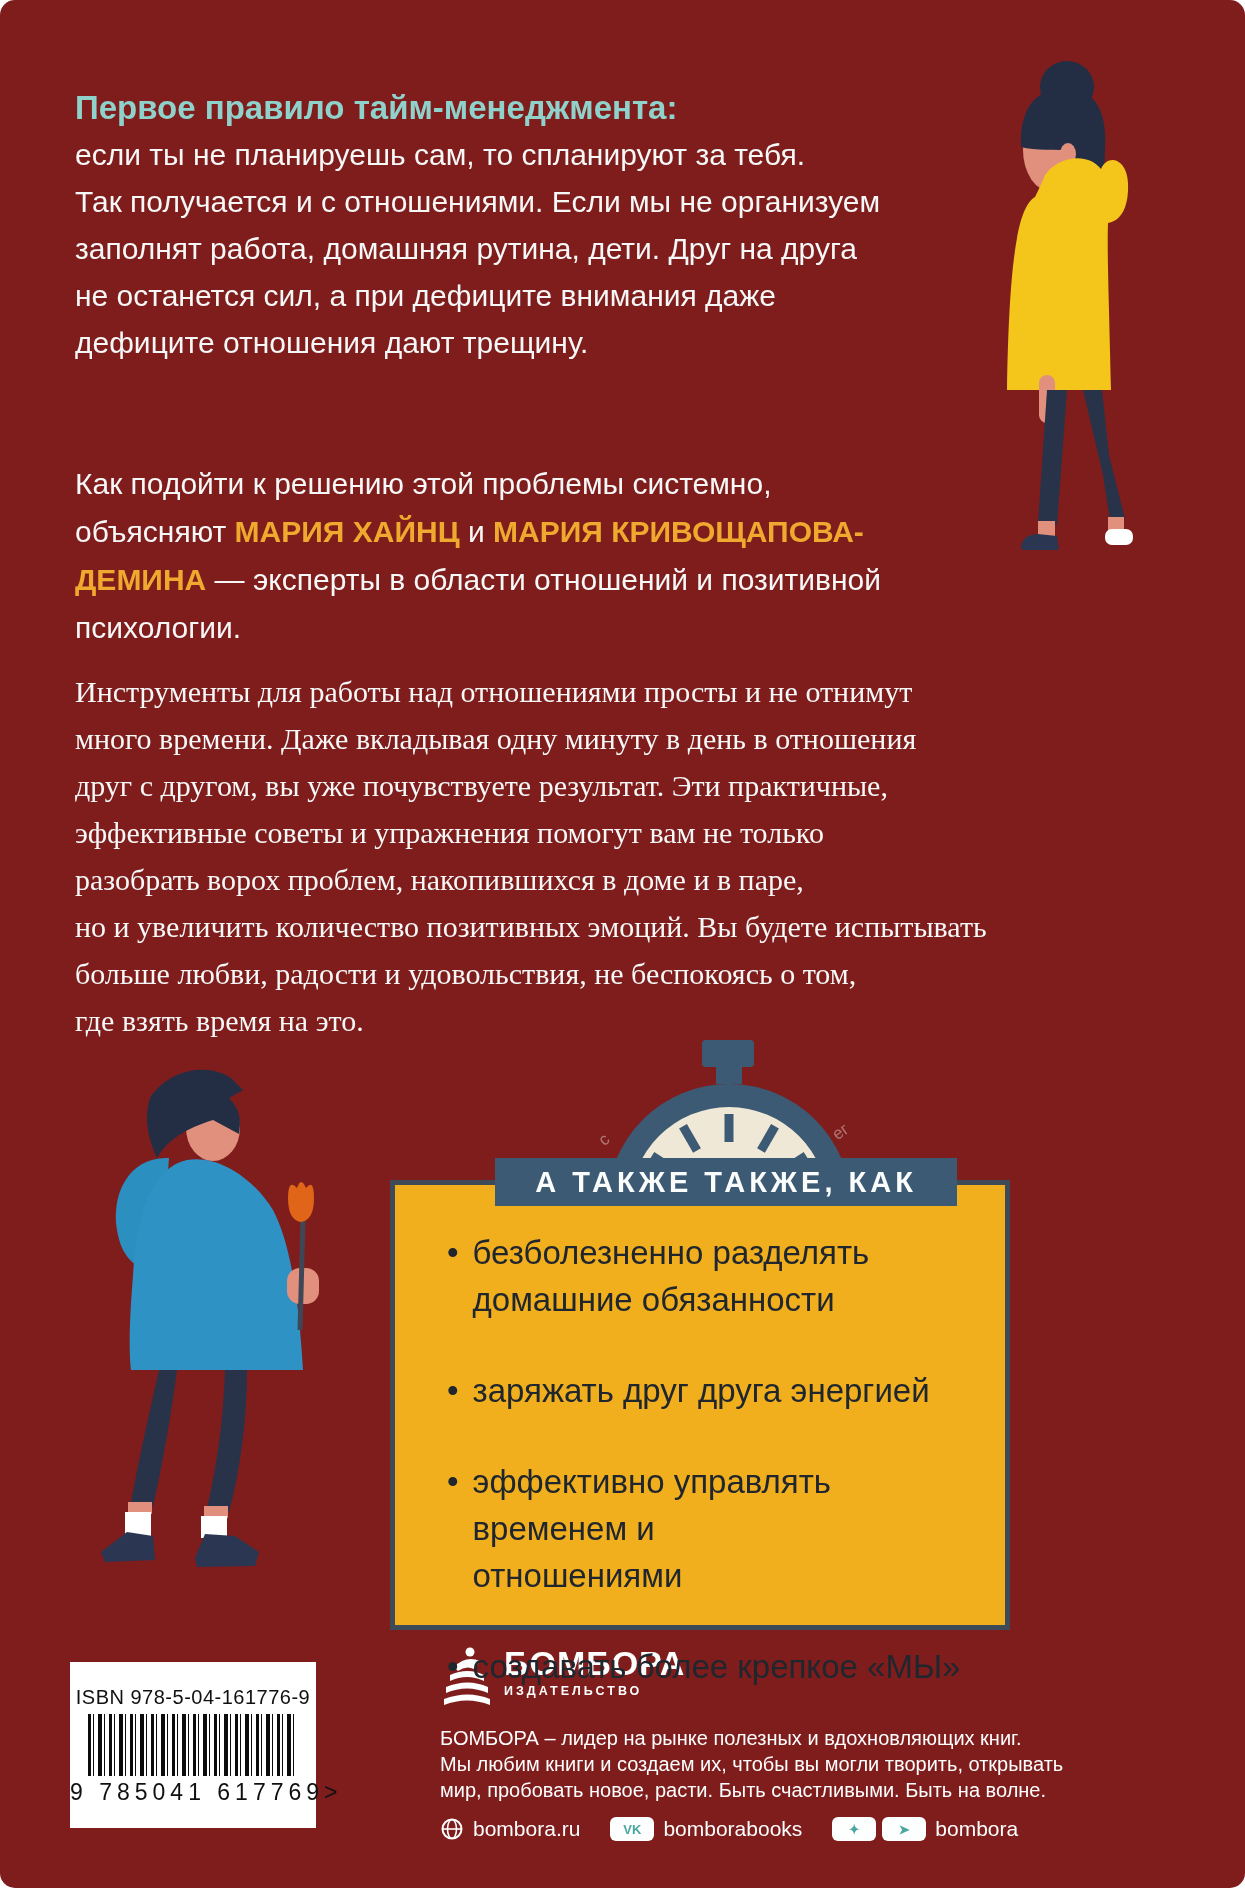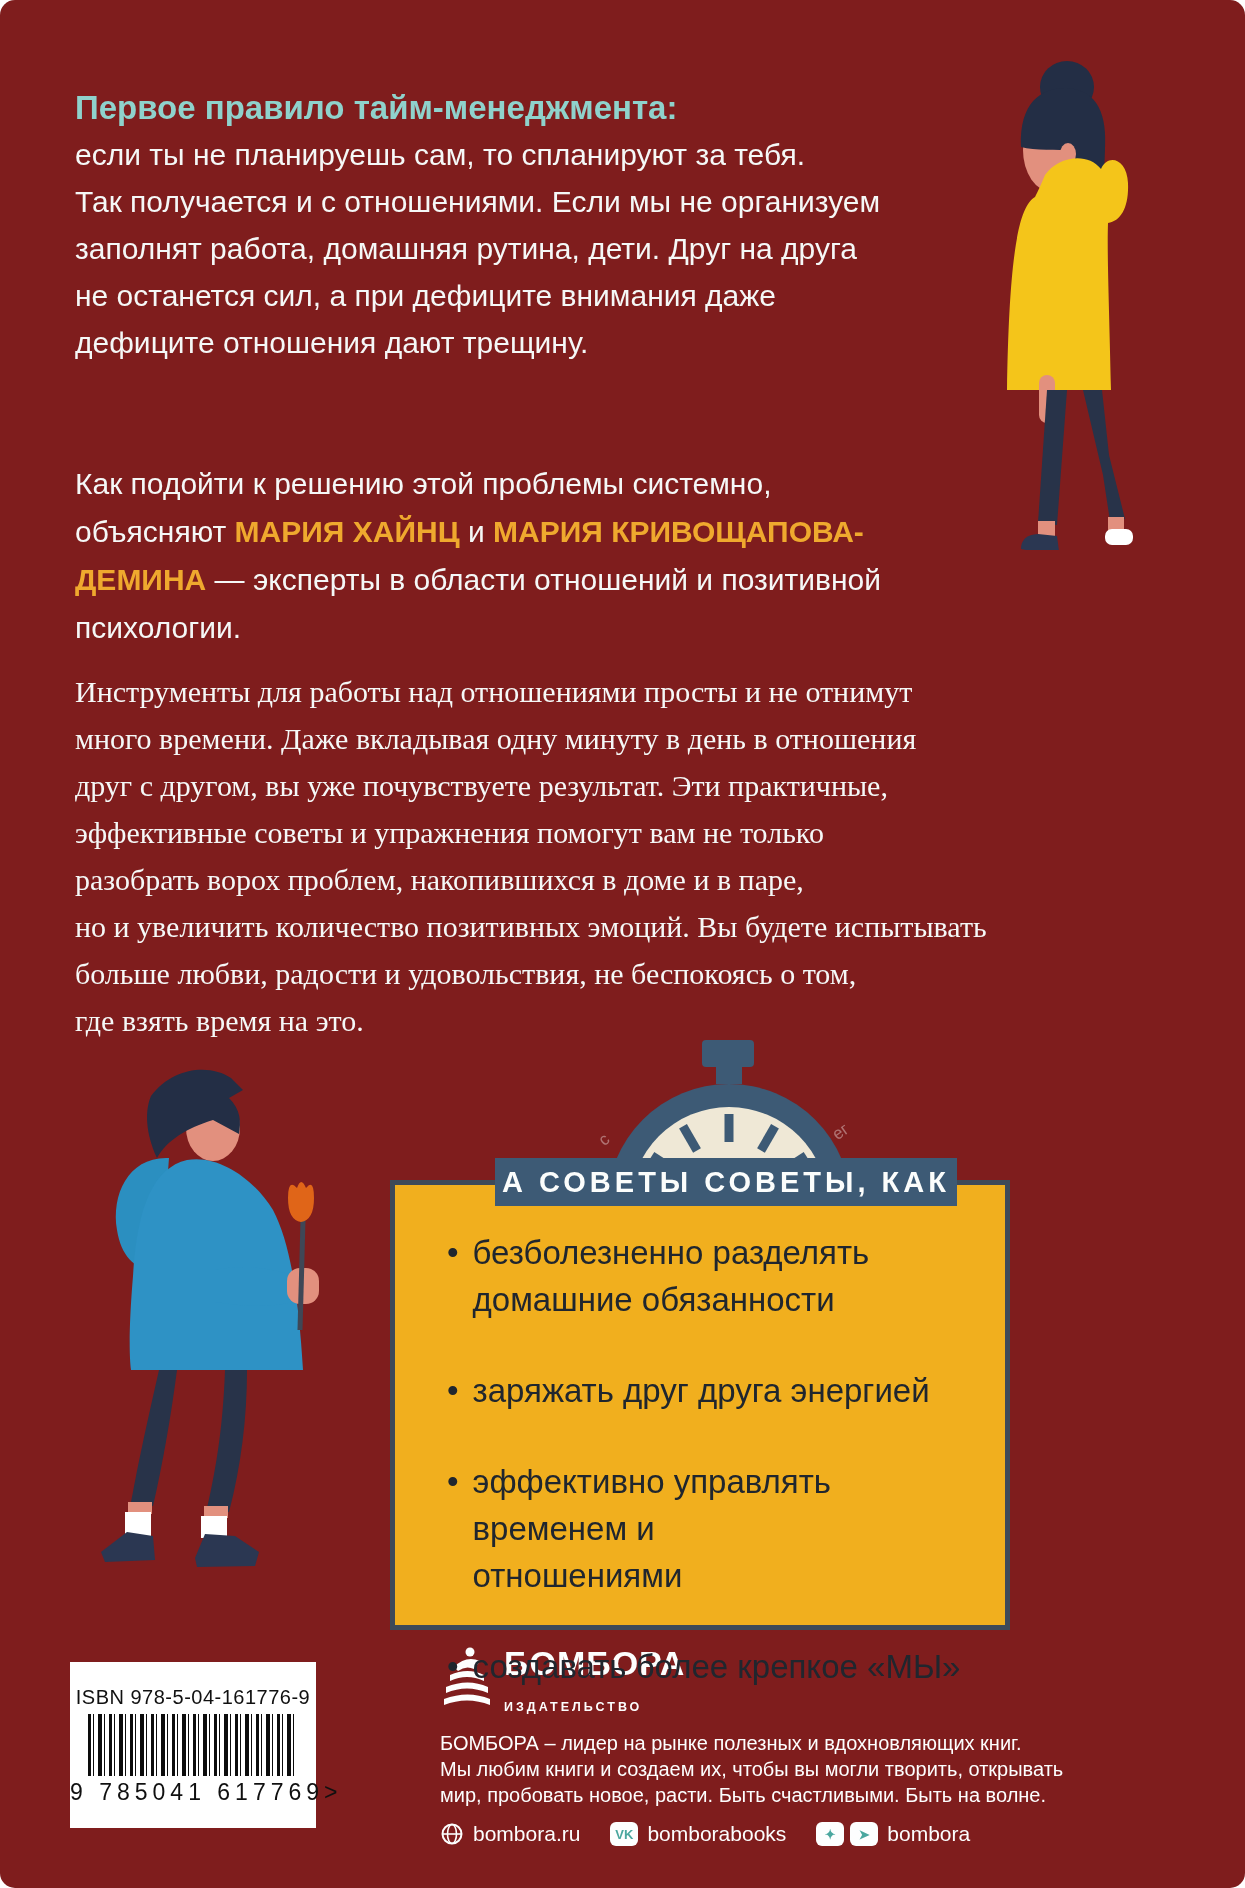--- a/index.html
+++ b/index.html
@@ -53,27 +53,27 @@
     height:62px;margin:5px 18px 0 18px;
     background:repeating-linear-gradient(90deg,
       #0c0c0c 0 3px,#fff 3px 5px,#0c0c0c 5px 6px,#fff 6px 10px,
       #0c0c0c 10px 14px,#fff 14px 16px,#0c0c0c 16px 17px,#fff 17px 21px);
   }
   .bdigits{font-size:23px;letter-spacing:5px;margin-top:3px;white-space:nowrap;}
   .publisher{position:absolute;left:440px;top:1645px;color:#FDFEFE;}
   .brandrow{display:flex;align-items:flex-start;}
   .logo-mark{margin-right:12px;}
   .brand-name{font-size:34px;font-weight:bold;letter-spacing:1px;line-height:36px;}
-  .brand-sub{font-size:12.5px;font-weight:bold;letter-spacing:3px;margin-top:19px;}
+  .brand-sub{font-size:12.5px;font-weight:bold;letter-spacing:3px;margin-top:3px;}
   .pub-desc{margin-top:16px;font-size:20px;line-height:26px;}
   .social{display:flex;align-items:center;margin-top:14px;font-size:21px;}
   .sgroup{display:flex;align-items:center;margin-right:30px;}
   .sgroup:last-child{margin-right:0;}
   .icon-badge{
-    width:28px;height:24px;border-radius:6px;background:#FDFEFE;color:#4AA79F;
+    width:44px;height:24px;border-radius:6px;background:#FDFEFE;color:#4AA79F;
     display:inline-flex;align-items:center;justify-content:center;
     font-size:13px;font-weight:bold;margin-right:9px;
   }
   .icon-badge.tg{margin-left:6px;}
   .globe{background:none;border:none;margin-right:9px;display:inline-flex;}
 </style>
 </head>
 <body>
 
 <div class="page">
@@ -172,21 +172,21 @@
           <span class="dot">•</span>
           <span class="itxt">эффективно управлять временем и
 отношениями</span>
         </li>
       <li>
           <span class="dot">•</span>
           <span class="itxt">создавать более крепкое «МЫ»</span>
         </li>
     </ul>
   </div>
-  <div class="banner">А СОВЕТЫ СОВЕТЫ, КАК</div>
+  <div class="banner">А ТАКЖЕ ТАКЖЕ, КАК</div>
 
   <div class="isbn-box">
     <div class="isbn-label">ISBN 978-5-04-161776-9</div>
     <div class="barcode"></div>
     <div class="bdigits"><span>9 785041 617769</span><span>&gt;</span></div>
   </div>
 
   <div class="publisher">
     <div class="brandrow">
       <svg class="logo-mark" width="52" height="64" viewBox="0 0 52 64">

